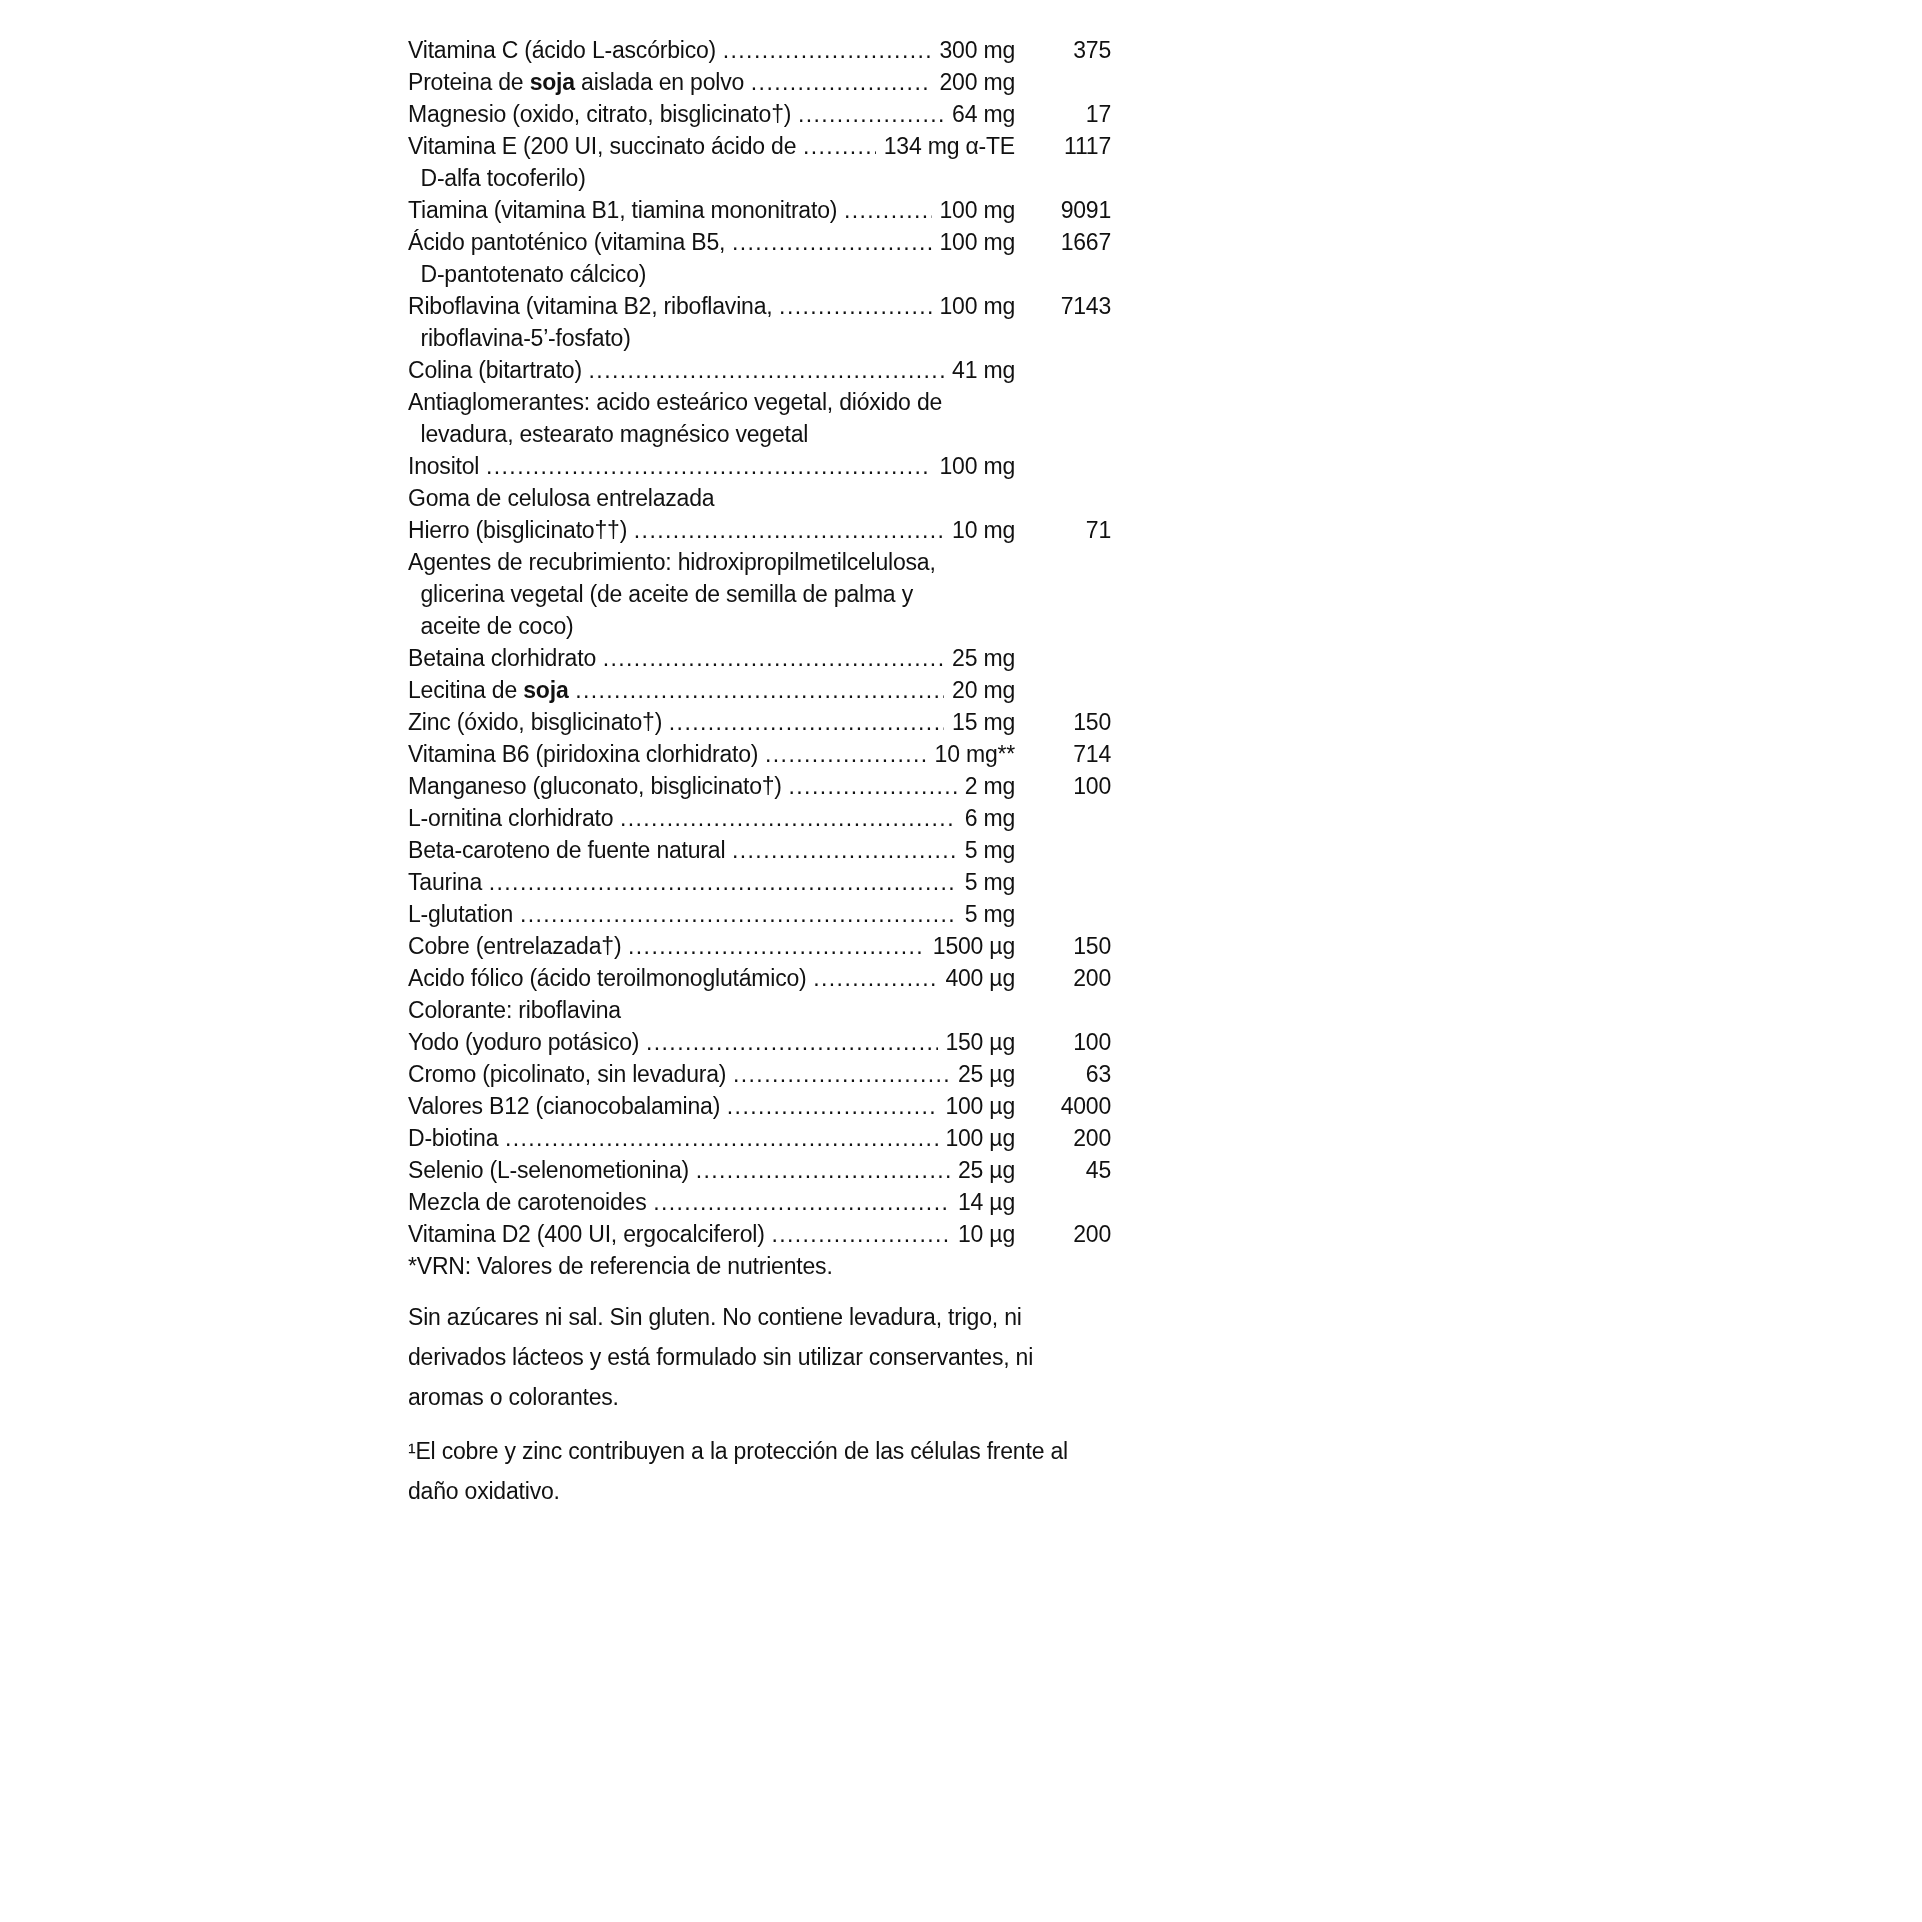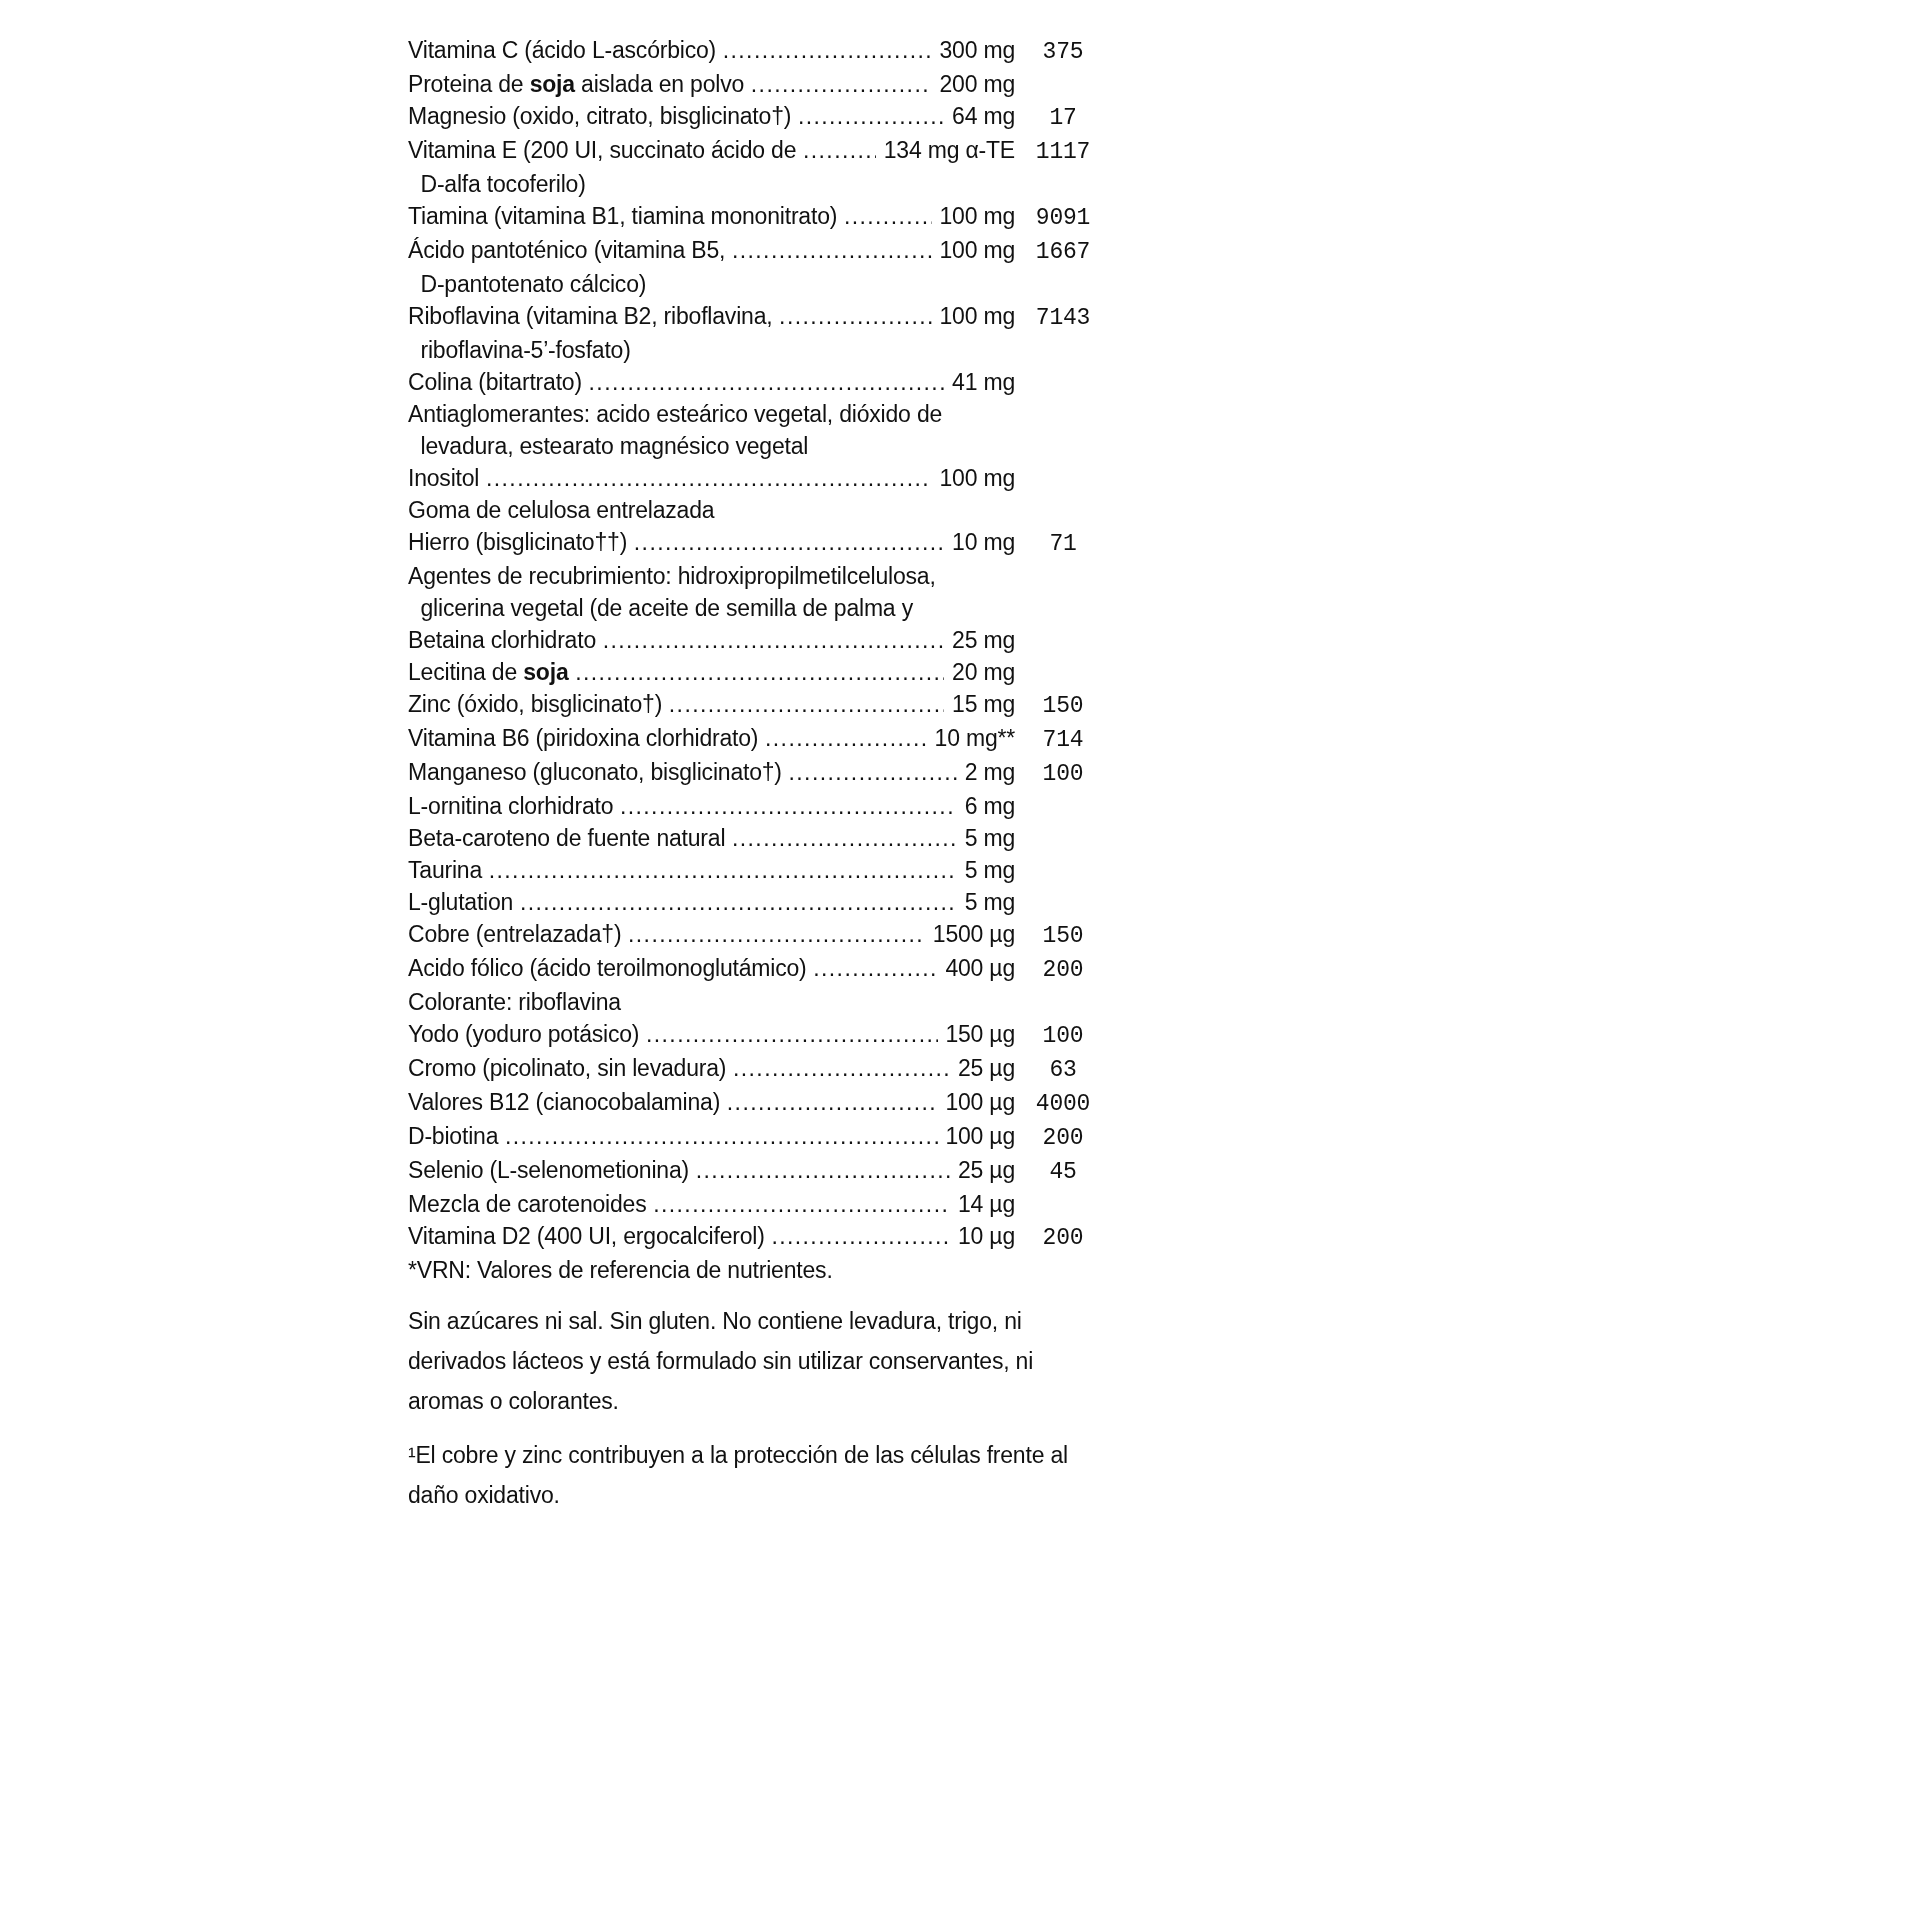--- a/index.html
+++ b/index.html
@@ -35,22 +35,21 @@
     margin: 0 7.7px 0 6.7px;
   }
   .leader::after {
     content: "........................................................................................................";
     letter-spacing: 1.4px;
   }
   .amount { flex: 0 0 auto; }
   .vrn {
     flex: 0 0 auto;
     width: 96px;
-    text-align: center;
-    font-family: Liberation Mono, monospace;
+    text-align: right;
   }
   .bold { font-weight: bold; }
   .notes {
     margin-top: 15.4px;
     font-size: 23px;
     letter-spacing: -0.2px;
     line-height: 40px;
   }
   .note { margin-bottom: 13.4px; }
 </style>
@@ -135,20 +134,23 @@
         <span class="name"><span>Hierro (bisglicinato††)</span></span>
         <span class="leader"></span>
         <span class="amount">10 mg</span>
         <span class="vrn">71</span>
       </div>
       <div class="row">
         <span class="name"><span>Agentes de recubrimiento: hidroxipropilmetilcelulosa,</span></span>
       </div>
       <div class="row indent">
         <span class="name"><span>glicerina vegetal (de aceite de semilla de palma y</span></span>
+      </div>
+      <div class="row indent">
+        <span class="name"><span>aceite de coco)</span></span>
       </div>
       <div class="row">
         <span class="name"><span>Betaina clorhidrato</span></span>
         <span class="leader"></span>
         <span class="amount">25 mg</span>
         <span class="vrn"></span>
       </div>
       <div class="row">
         <span class="name"><span>Lecitina de </span><span class="bold">soja</span></span>
         <span class="leader"></span>

